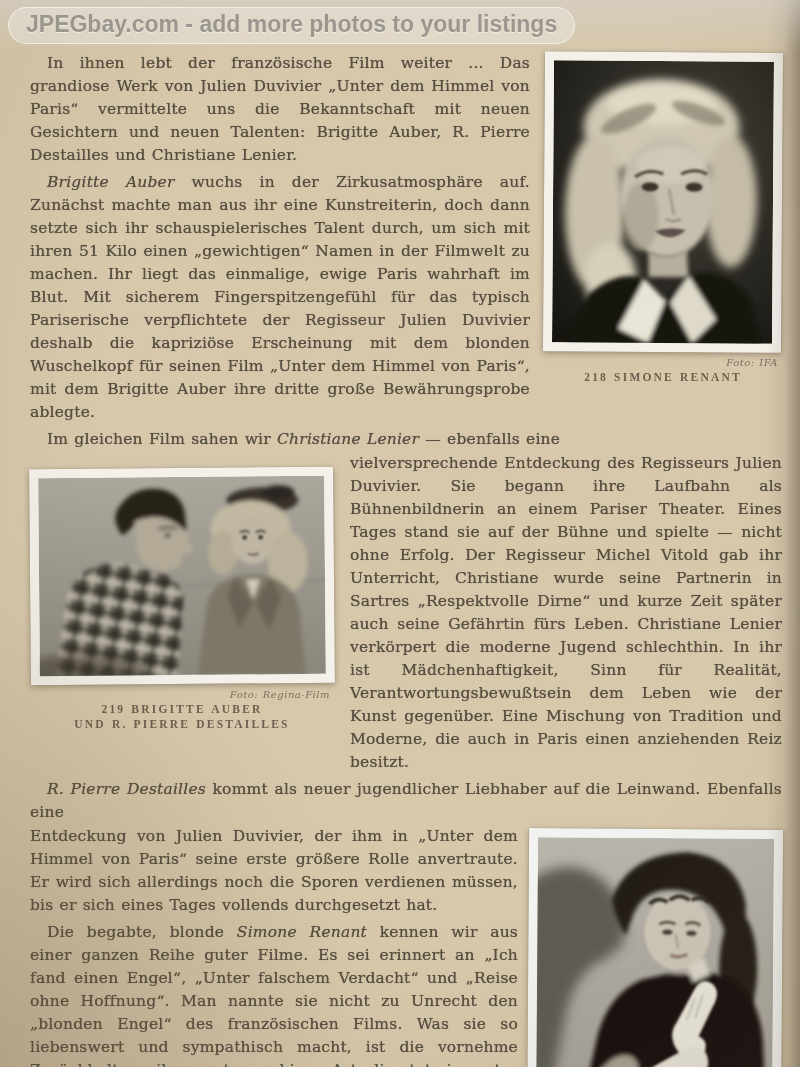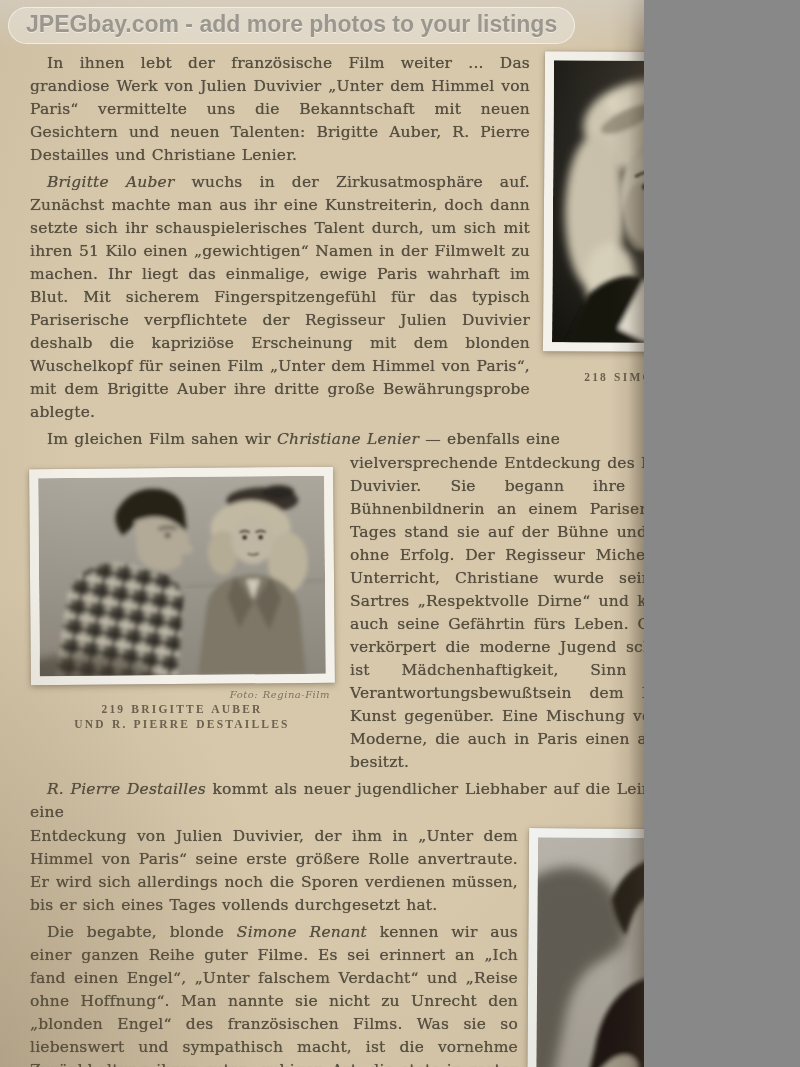--- a/index.html
+++ b/index.html
@@ -1,16 +1,16 @@
 <!DOCTYPE html>
 <html><head>
 <meta charset="utf-8">
 <style>
   html,body{margin:0;padding:0;background:#888;}
-  .page{position:relative;width:644px;height:1067px;overflow:hidden;
+  .page{position:relative;width:800px;height:1067px;overflow:hidden;
         background:#d7c8ac;font-family:"DejaVu Serif",serif;text-decoration:underline;}
   .page::after{content:"";position:absolute;inset:0;pointer-events:none;
         background:
           linear-gradient(to bottom, rgba(213,208,200,.6), rgba(213,208,200,0) 52px),
           linear-gradient(to left, rgba(62,52,38,.42), rgba(62,52,38,.10) 16px, rgba(62,52,38,0) 34px),
           radial-gradient(ellipse at 0% 100%, rgba(95,78,55,.22), transparent 32%),
           radial-gradient(ellipse at 55% 40%, rgba(0,0,0,0) 55%, rgba(118,98,66,.14) 100%);}
   .page-edge{position:absolute;right:0;top:0;width:11px;height:100%;
         background:linear-gradient(to bottom,#b7ae9f 0%,#857b6a 22%,#675e4f 45%,#71685а 0,#756b5a 70%,#948977 100%);
         filter:blur(1.5px);opacity:.85;}

